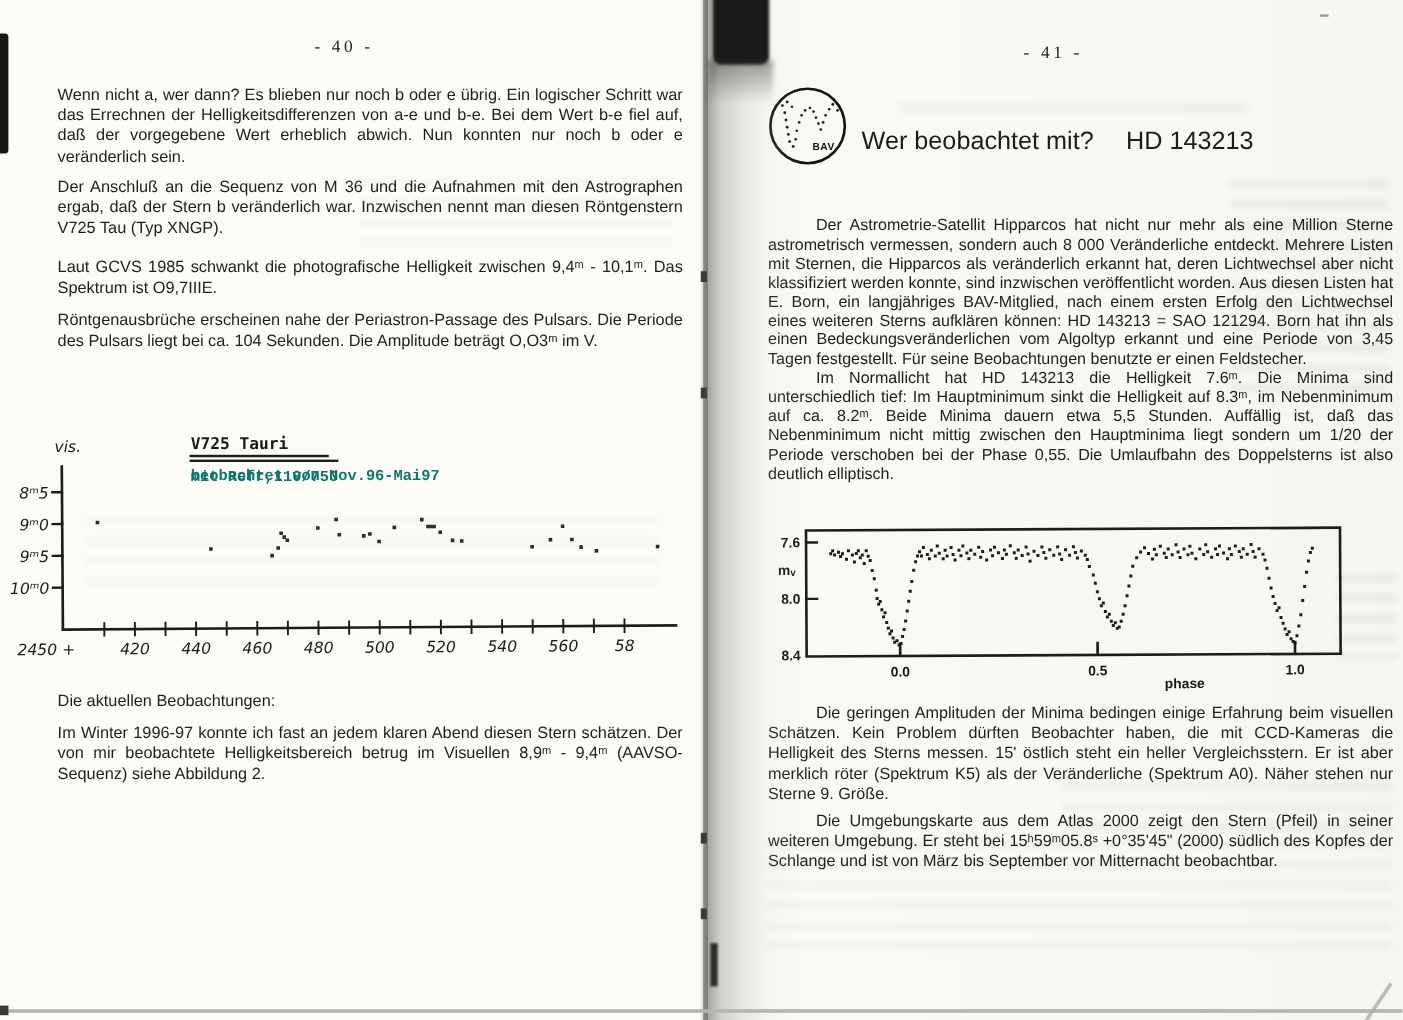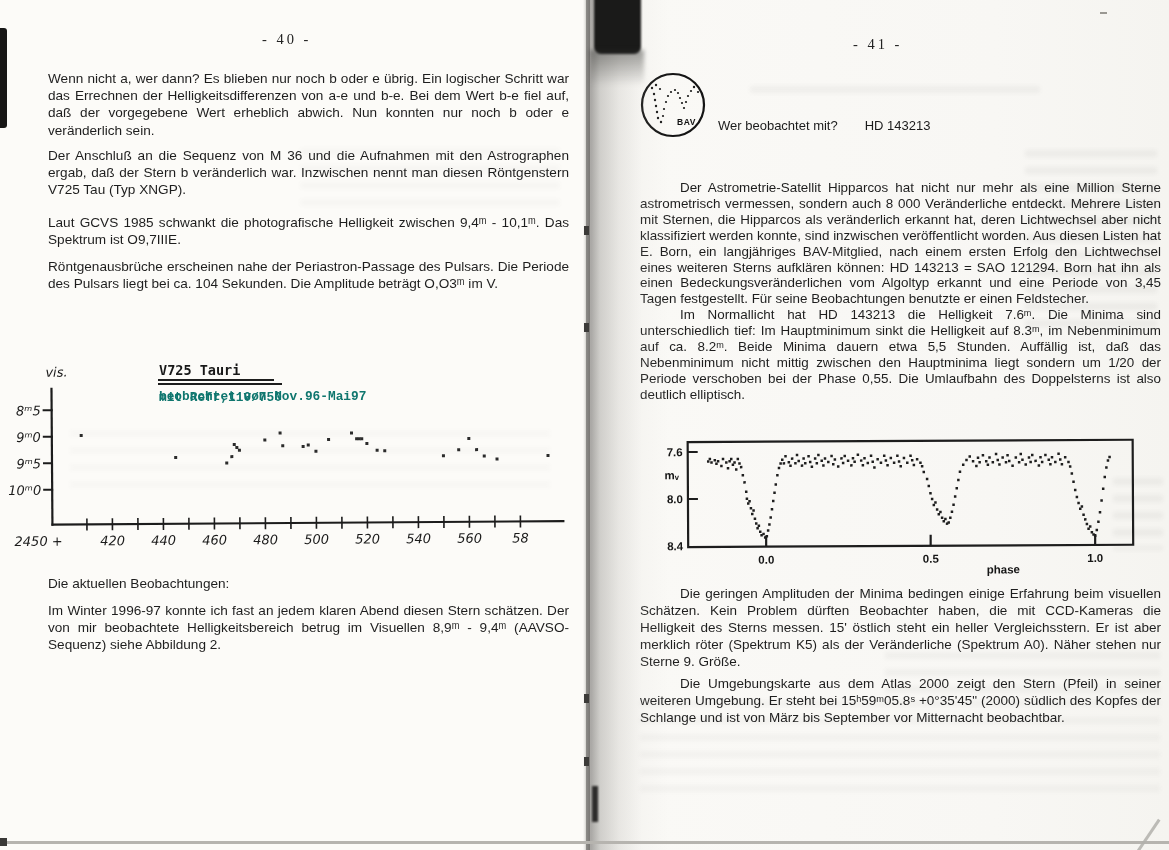--- a/index.html
+++ b/index.html
@@ -24,21 +24,21 @@
 
   
   #lc-wrap{position:absolute;left:0;top:353px;width:585px;height:218px;}
   .mono-title{position:absolute;left:159px;top:9px;
       font-family:"DejaVu Sans Mono",monospace;font-weight:bold;font-size:13.5px;color:#181818;}
   .mono-sub{position:absolute;left:159px;font-family:Liberation Mono, monospace;
       font-weight:bold;font-size:12.8px;color:#0f766e;white-space:pre;}
   .uline{position:absolute;height:2px;background:#1d1d1d;}
 
   
-  #rc-wrap{position:absolute;left:56px;top:436px;width:505px;height:145px;text-decoration:underline;}
+  #rc-wrap{position:absolute;left:40px;top:436px;width:505px;height:145px;text-decoration:underline;}
 
   
   .bleed{position:absolute;filter:blur(2px);
      background:repeating-linear-gradient(180deg,rgba(95,95,92,.6) 0 7px,transparent 7px 17px);}
 
   
   .artifact{position:absolute;}
   #gutter-shade{left:583px;top:0;width:86px;height:850px;
      background:linear-gradient(90deg,rgba(0,0,0,0) 0,rgba(62,60,58,.42) 9%,
        rgba(120,118,114,.30) 20%,rgba(160,157,152,.18) 42%,rgba(205,202,197,.09) 68%,rgba(0,0,0,0) 100%);}
@@ -186,21 +186,21 @@
         <circle cx="44" cy="37" r="1.1"></circle>
           <circle cx="46" cy="31" r="1.1"></circle>
           <circle cx="48" cy="25" r="1.1"></circle>
         <circle cx="51" cy="20" r="1.1"></circle>
           <circle cx="54" cy="16" r="1.2"></circle>
           <circle cx="58" cy="21" r="1.1"></circle>
       </g>
       <text x="37" y="54" font-family="Liberation Sans, sans-serif" font-size="8.5" font-weight="bold" fill="#111" letter-spacing="0.5">BAV</text>
     </svg>
 
-    <div style="position:absolute;left:133px;top:106px;font-size:13px;color:#1b1b1b;margin-top:12px;">
+    <div style="position:absolute;left:133px;top:106px;font-size:21px;color:#1b1b1b;">
       <span>Wer beobachtet mit?</span><span style="display:inline-block;width:27px;"></span><span>HD 143213</span>
     </div>
 
     <div class="para indent rp-top" style="position:absolute;top:180px;">
       <p>Der Astrometrie-Satellit Hipparcos hat nicht nur mehr als eine Million Sterne astrometrisch vermessen, sondern auch 8 000 Veränderliche entdeckt. Mehrere Listen mit Sternen, die Hipparcos als veränderlich erkannt hat, deren Lichtwechsel aber nicht klassifiziert werden konnte, sind inzwischen veröffentlicht worden. Aus diesen Listen hat E. Born, ein langjähriges BAV-Mitglied, nach einem ersten Erfolg den Lichtwechsel eines weiteren Sterns aufklären können: HD 143213 = SAO 121294. Born hat ihn als einen Bedeckungsveränderlichen vom Algoltyp erkannt und eine Periode von 3,45 Tagen festgestellt. Für seine Beobachtungen benutzte er einen Feldstecher.</p>
       <p>Im Normallicht hat HD 143213 die Helligkeit 7.6ᵐ. Die Minima sind unterschiedlich tief: Im Hauptminimum sinkt die Helligkeit auf 8.3ᵐ, im Nebenminimum auf ca. 8.2ᵐ. Beide Minima dauern etwa 5,5 Stunden. Auffällig ist, daß das Nebenminimum nicht mittig zwischen den Hauptminima liegt sondern um 1/20 der Periode verschoben bei der Phase 0,55. Die Umlaufbahn des Doppelsterns ist also deutlich elliptisch.</p>
     </div>
 
     <div id="rc-wrap">
       <svg id="rc-svg" width="505" height="145" viewBox="0 0 505 145" style="position:absolute;left:0;top:0;transform:rotate(-0.3deg);">

